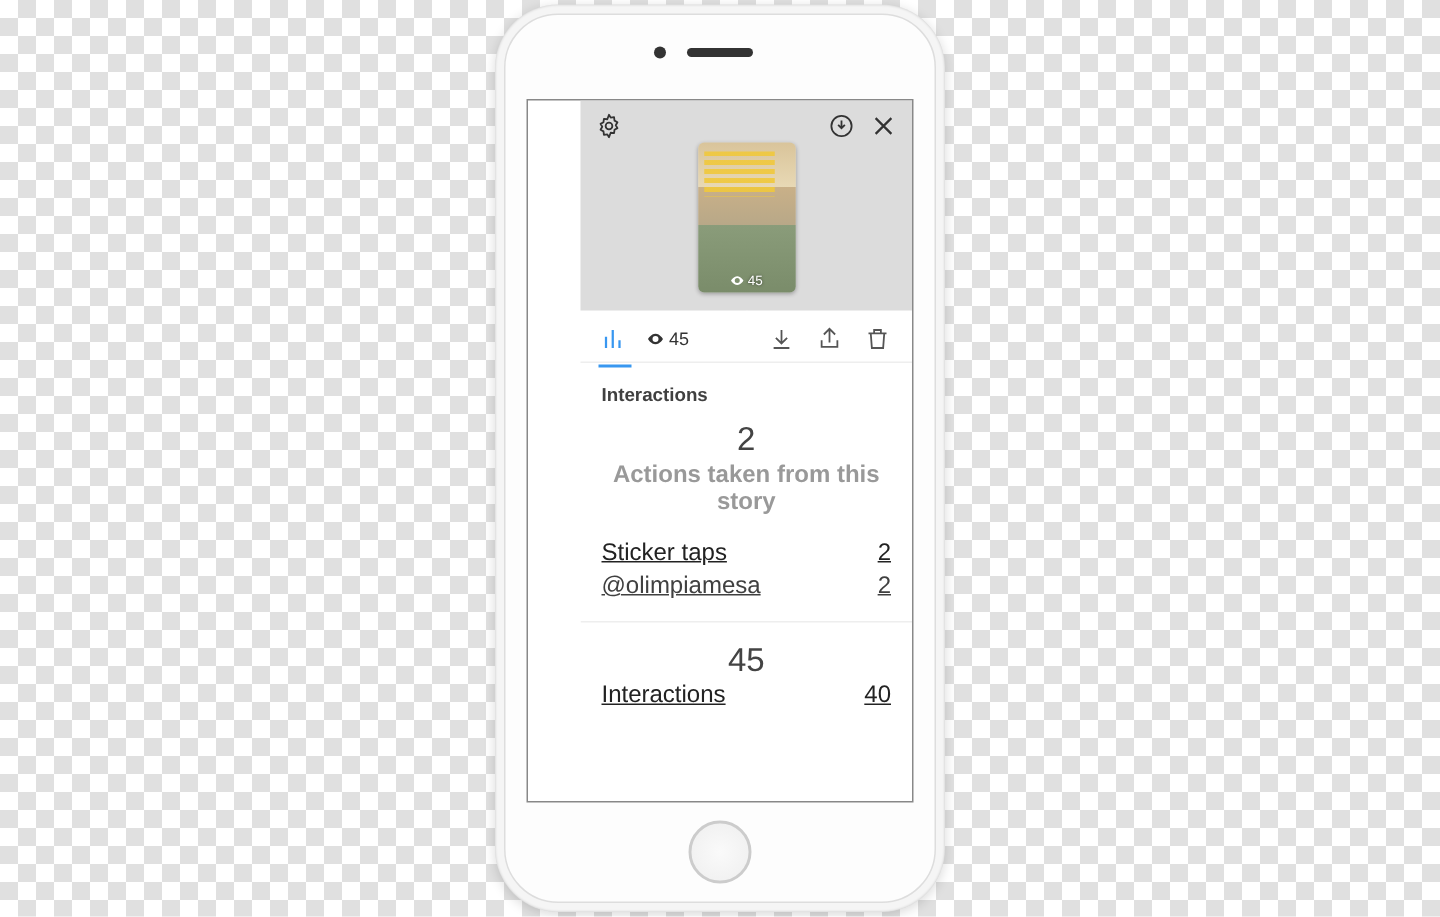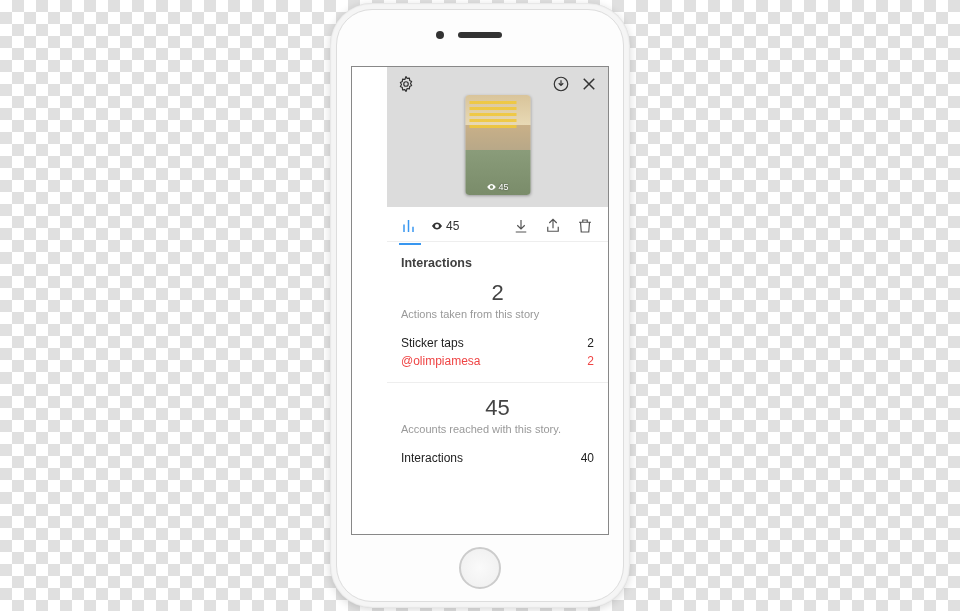--- a/index.html
+++ b/index.html
@@ -139,23 +139,23 @@
       position: absolute;
       left: -2px; right: -2px;
       bottom: -10px;
       height: 2px;
       background: #3897f0;
     }
     .view-count { display: flex; align-items: center; gap: 3px; font-size: 12px; color: #333; font-weight: 500;}
     .content { padding: 14px 14px 0; overflow: hidden; flex: 1; }
     .section-title { font-weight: 700; font-size: 12.5px; color: #404040; margin-bottom: 10px; }
     .big-number { text-align: center; font-size: 22px; color: #444; font-weight: 300; }
-    .sub-text { text-align: left; font-size: 11px; color: #999; margin-top: 2px; margin-bottom: 14px; }
-    .row { display: flex; justify-content: space-between; font-size: 12px; color: #222; padding: 2px 0; }
-    .row.muted { color: #ef4444; }
+    .sub-text { text-align: center; font-size: 16px; color: #999; margin-top: 2px; margin-bottom: 14px; font-weight: bold; }
+    .row { display: flex; justify-content: space-between; font-size: 16px; color: #222; padding: 2px 0; text-decoration: underline; }
+    .row.muted { color: #404040; }
     .divider { height: 1px; background: #eee; margin: 12px -14px; }
     .icon { width: 18px; height: 18px; display: inline-flex; }
     .icon svg { width: 100%; height: 100%; }
     .icon-sm { width: 10px; height: 10px; }
   </style>
 </head>
 <body>
 
 <div class="phone">
   <div class="phone-inner">
@@ -248,21 +248,20 @@
           <div class="row muted">
             <span>@olimpiamesa</span>
             <span>2</span>
           </div>
         </div>
 
         <div class="divider"></div>
 
         <div>
           <div class="big-number">45</div>
-          <div class="sub-text">Accounts reached with this story.</div>
           <div class="row">
             <span>Interactions</span>
             <span>40</span>
           </div>
         </div>
 
       </div>
 
     </div>
 

